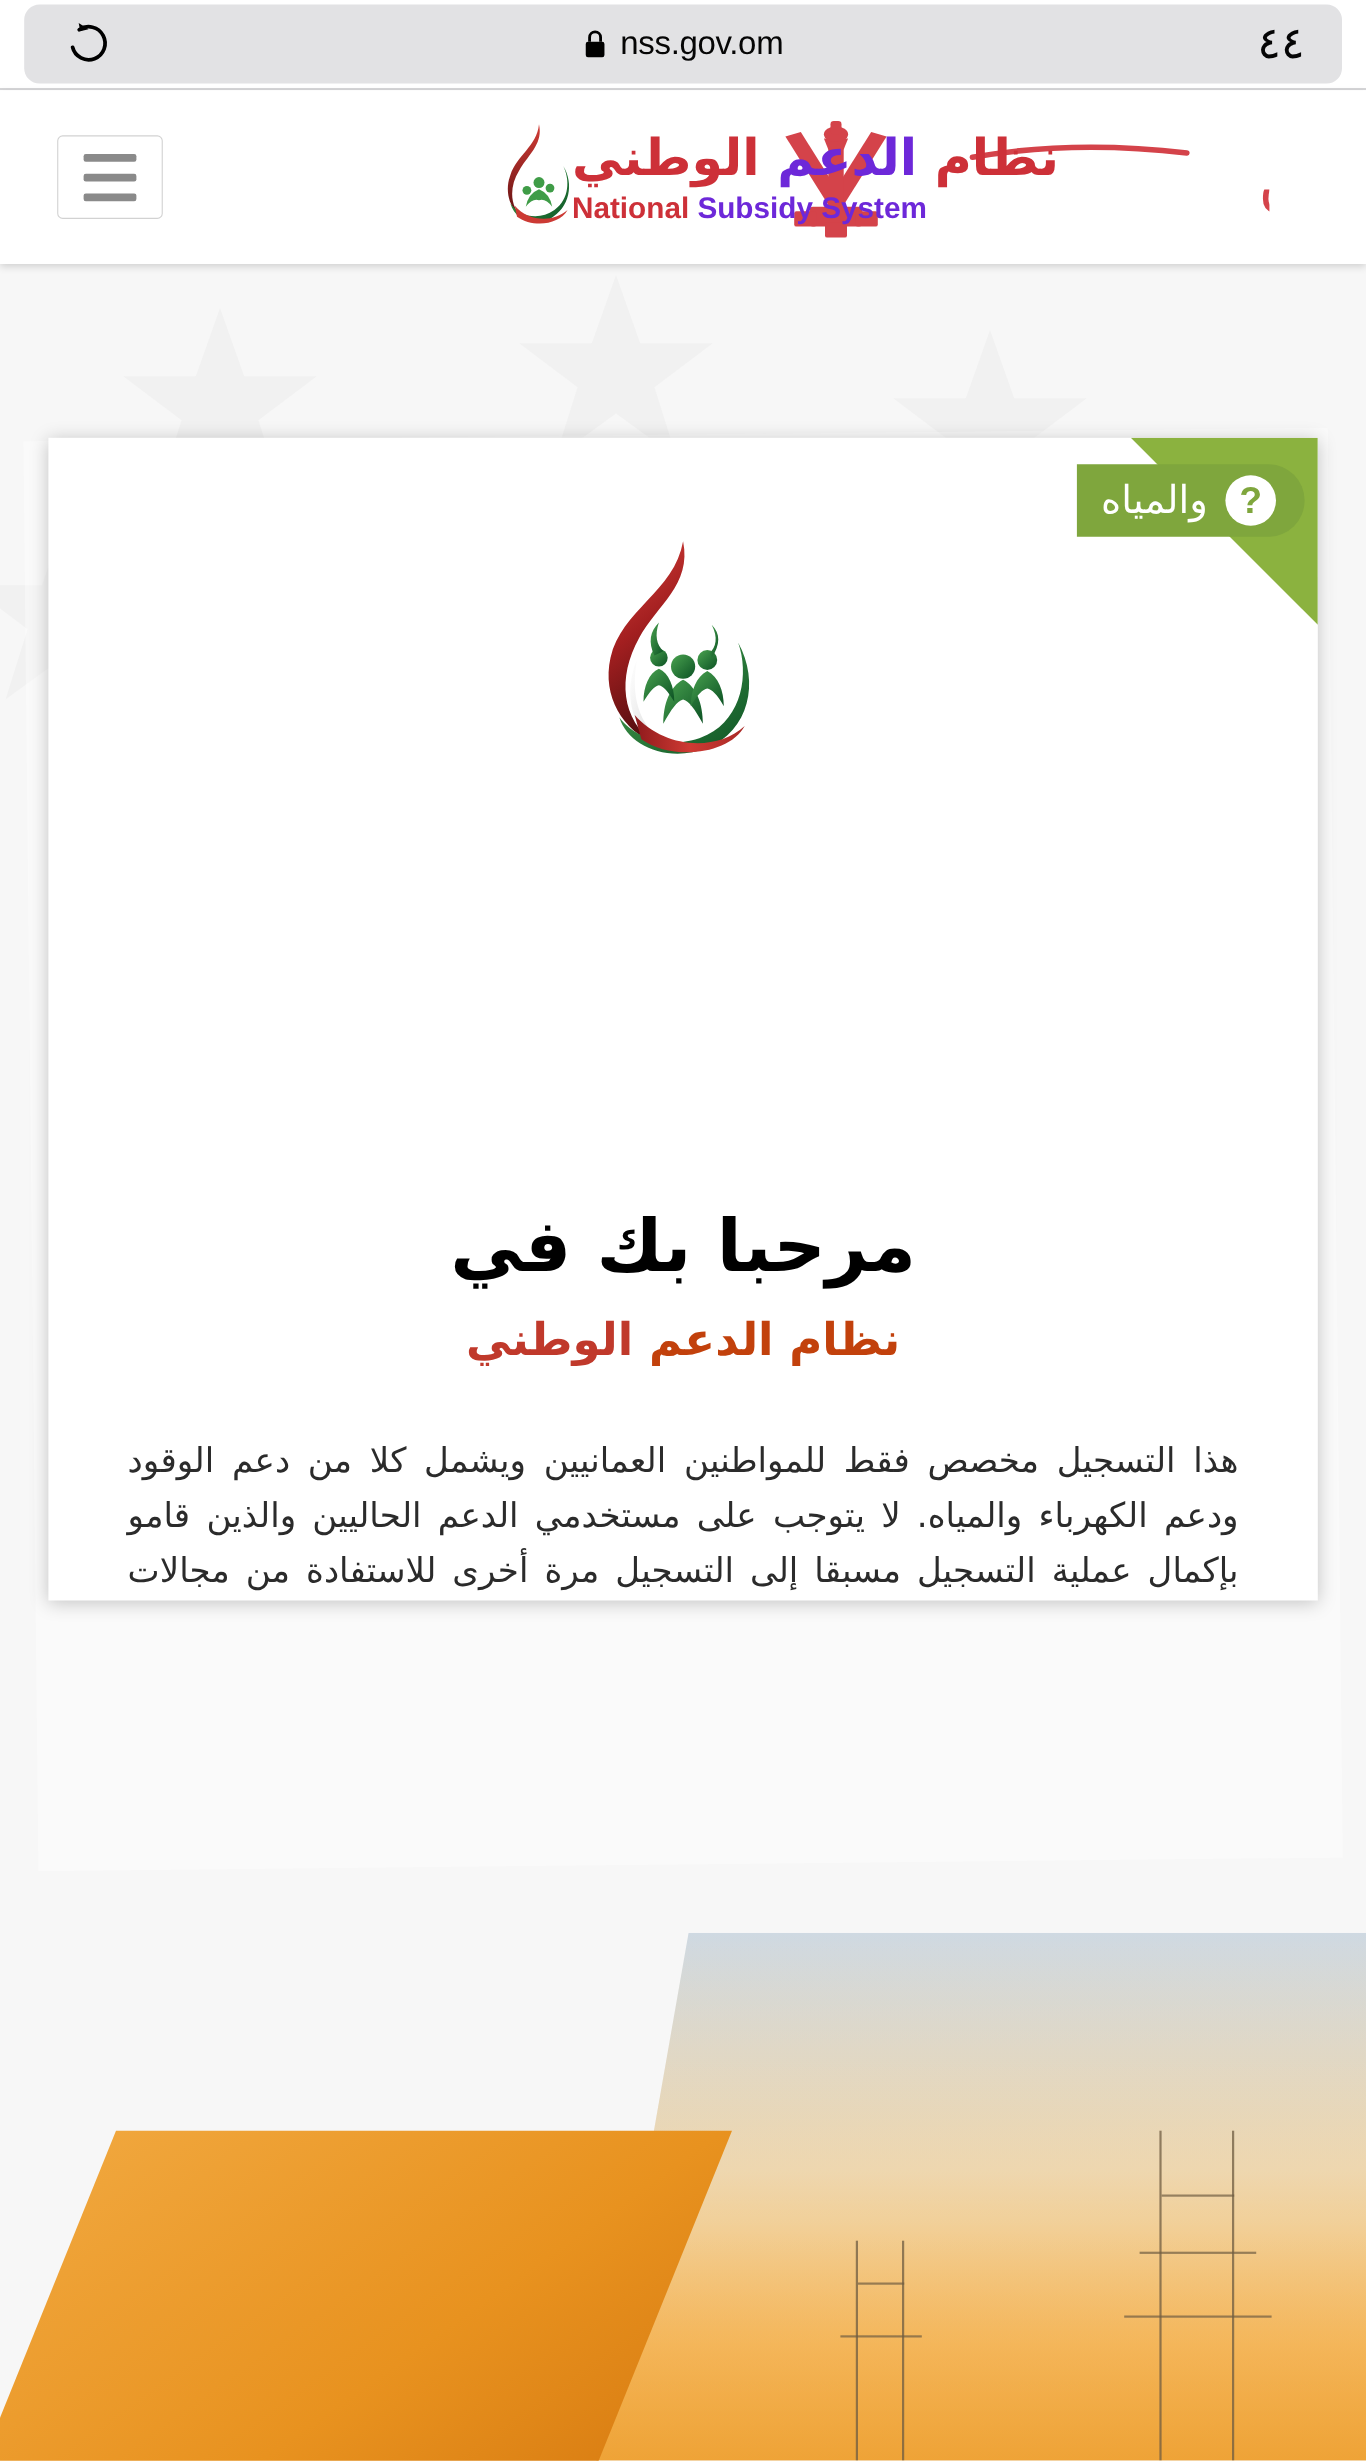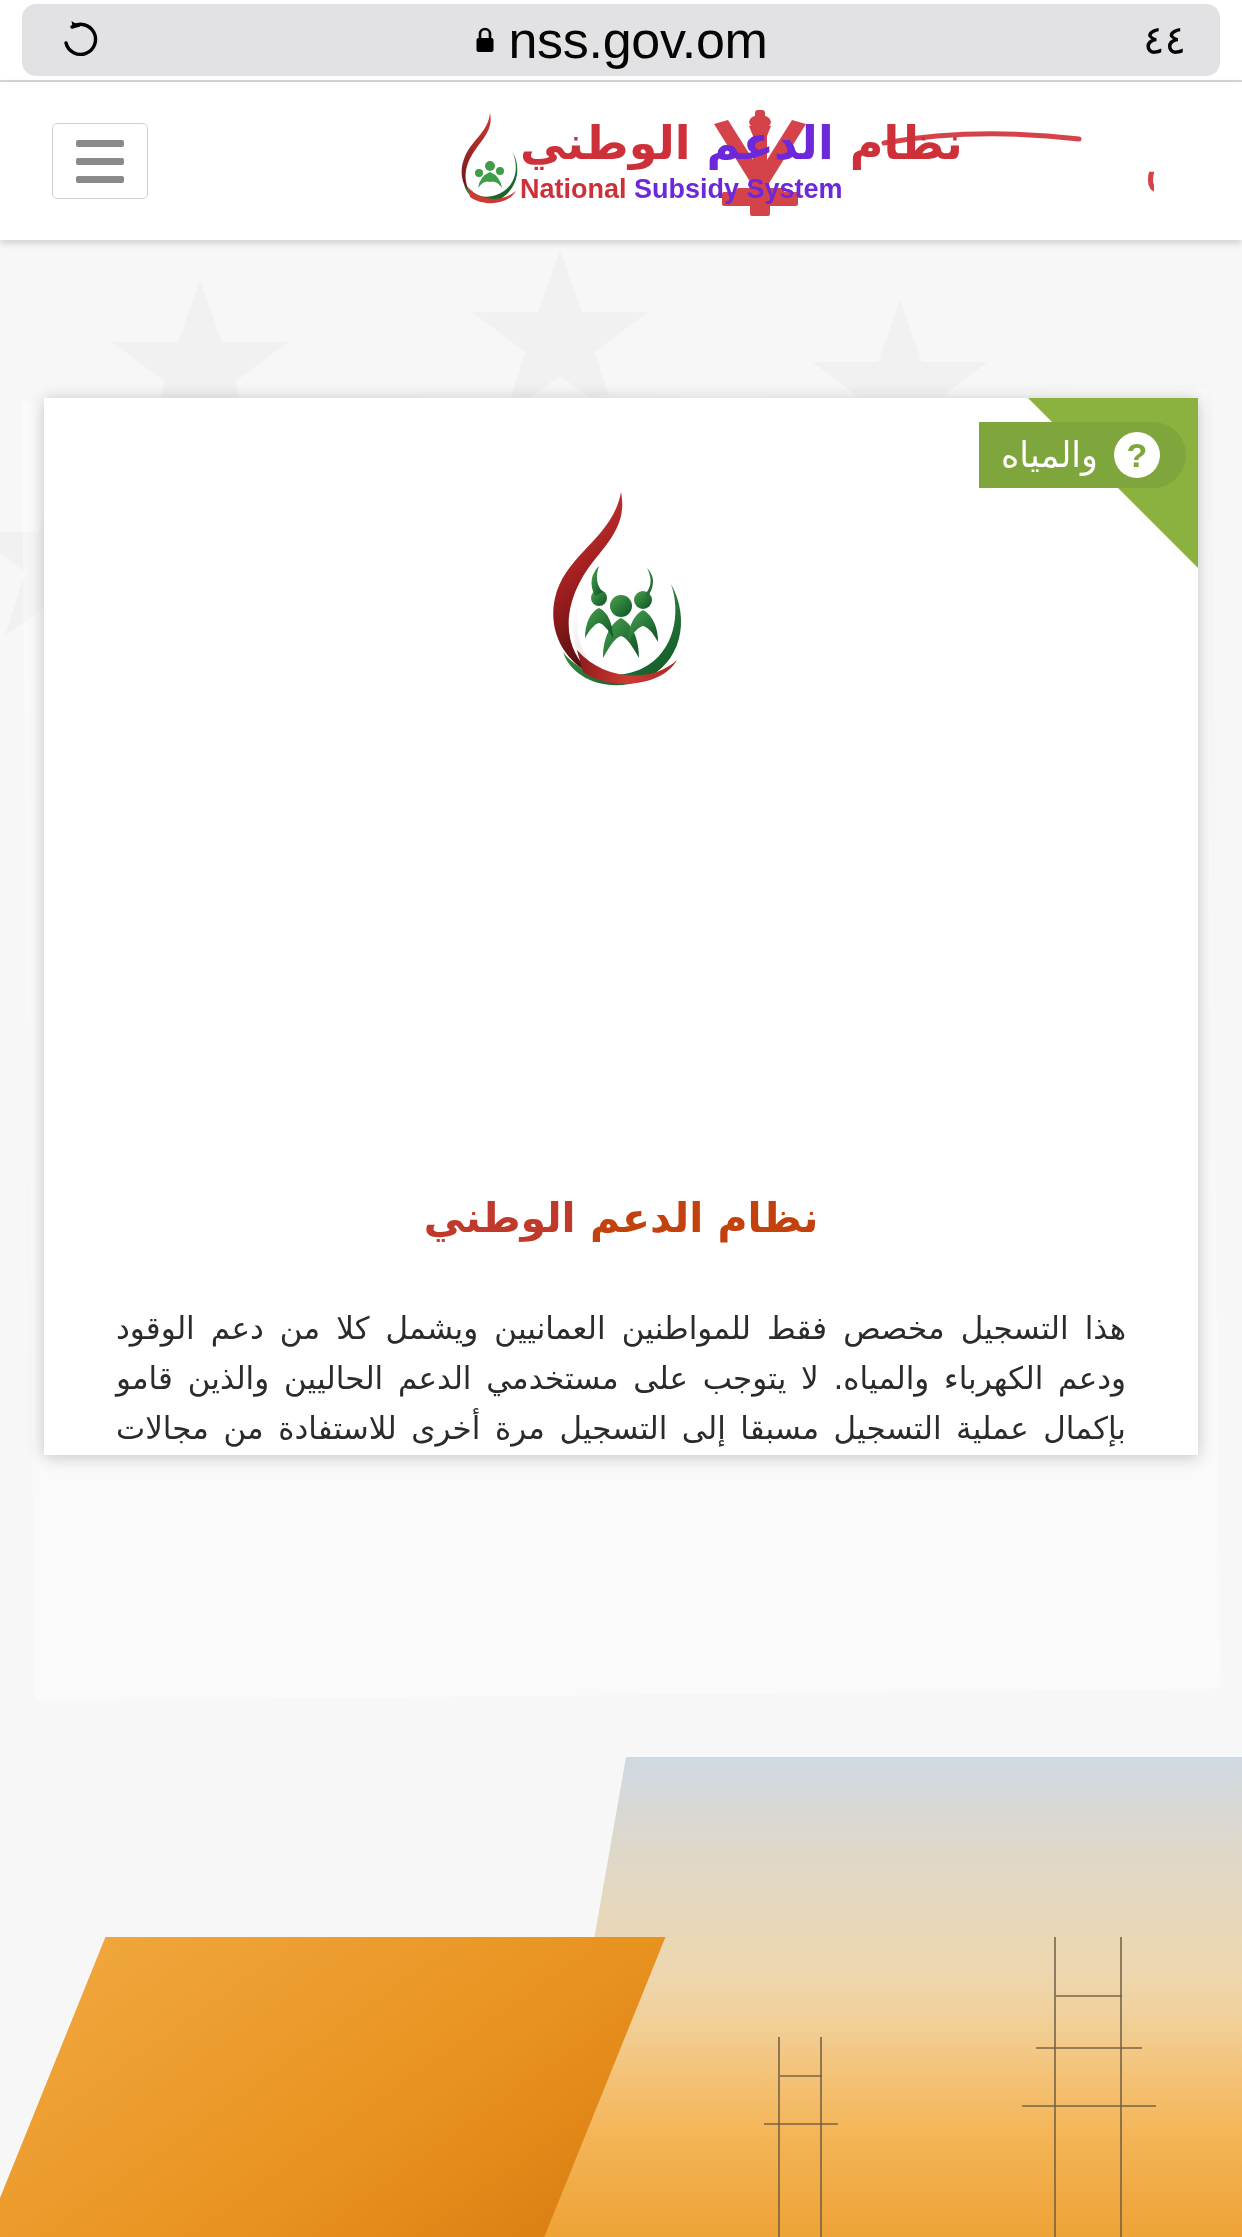--- a/index.html
+++ b/index.html
@@ -41,21 +41,21 @@
     width: 46px; height: 46px;
   }
   #lock-and-url {
     display: flex;
     align-items: center;
     gap: 12px;
     direction: ltr;
   }
   #lock-icon { width: 22px; height: 28px; display:block; }
   #url-text {
-    font-size: 52px;
+    font-size: 30px;
     color: #050505;
     font-family: "Liberation Sans", sans-serif;
     letter-spacing: -0.3px;
     line-height: 1;
   }
   #tab-count {
     position: absolute;
     right: 34px;
     top: 50%;
     transform: translateY(-50%);
@@ -464,20 +464,21 @@
       <path d="M88 130 C76 136 70 152 70 170 C78 156 82 150 88 148 C94 150 98 156 106 170 C106 152 100 136 88 130 Z"></path>
       <circle cx="66" cy="110" r="8"></circle>
       <path d="M66 120 C57 124 52 136 52 150 C58 140 62 136 66 135 C70 136 74 140 80 150 C80 136 75 124 66 120 Z"></path>
       <circle cx="110" cy="112" r="9"></circle>
       <path d="M110 122 C100 127 95 140 95 154 C101 143 106 139 110 138 C114 139 119 143 125 154 C125 140 120 127 110 122 Z"></path>
       <path d="M62 108 C56 96 58 86 66 78 C62 90 64 98 70 104 Z"></path>
       <path d="M114 110 C122 98 122 88 114 80 C120 92 118 100 112 106 Z"></path>
     </g>
   </svg>
 
+  <div id="welcome-heading">مرحبا بك في</div>
 
   <div id="welcome-subtitle"><span class="sub-green">نظام الدعم </span><span class="sub-red">الوطني</span></div>
 
   <div id="card-body">
     <p class="body-para" id="para-1">هذا التسجيل مخصص فقط للمواطنين العمانيين ويشمل كلا من دعم الوقود ودعم الكهرباء والمياه. لا يتوجب على مستخدمي الدعم الحاليين والذين قامو بإكمال عملية التسجيل مسبقا إلى التسجيل مرة أخرى للاستفادة من مجالات الدعم الأخرى. يمكنهم الدخول مباشرة إلى نظام الدعم الوطني والتقدم بطلب للحصول على مجالات الدعم الأخرى.</p>
 
   </div>
 
 </div>
 

